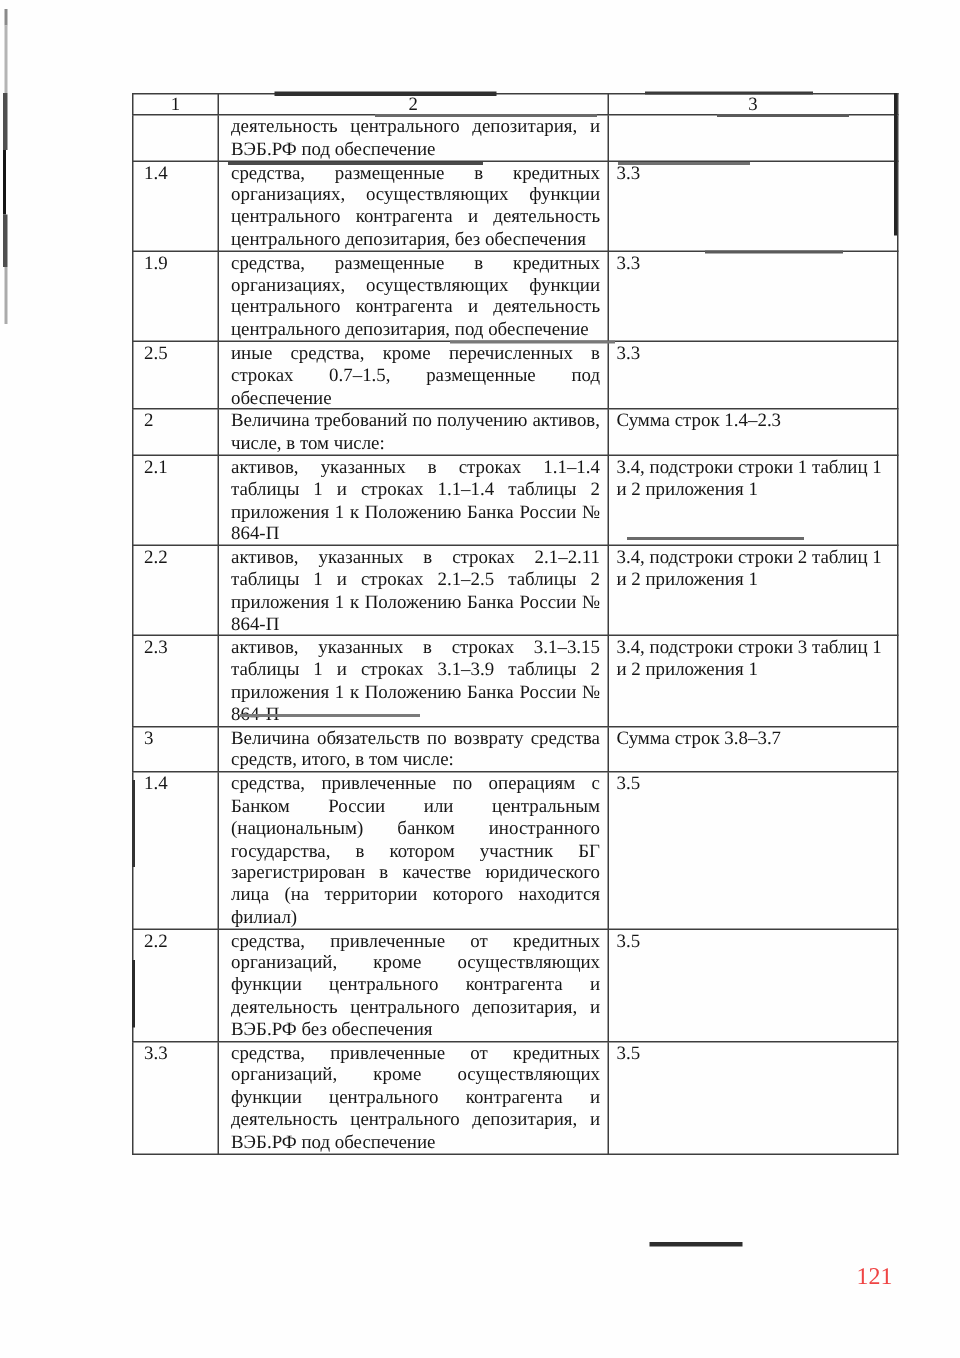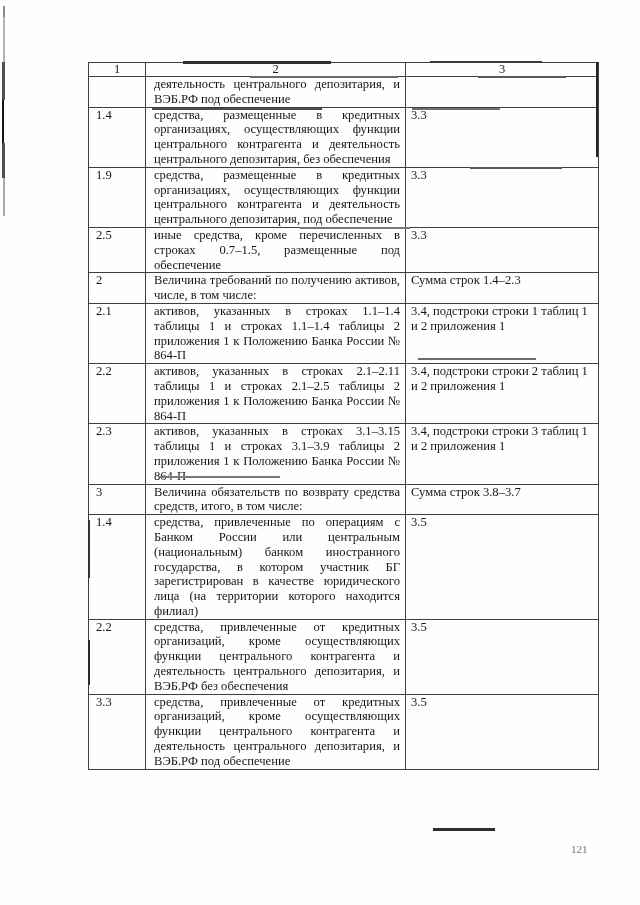--- a/index.html
+++ b/index.html
@@ -39,21 +39,21 @@
     text-align:center;
     font-size:12.5px;
     padding:0;
   }
   td.num{padding:0 2px 0 7px;}
   td.desc{padding:0 5px 0 8px;text-align:justify;}
   td.ref{padding:0 4px 0 5px;text-align:left;}
 
   .page-number{
     position:absolute;left:571px;top:843px;
-    font-size:11px;color:#737373;
+    font-size:16px;color:#ef4444;
   }
   
   .smudge{position:absolute;}
 </style>
 </head>
 <body>
 
 <div class="page">
 
   <div class="artifact seg-a"></div>

